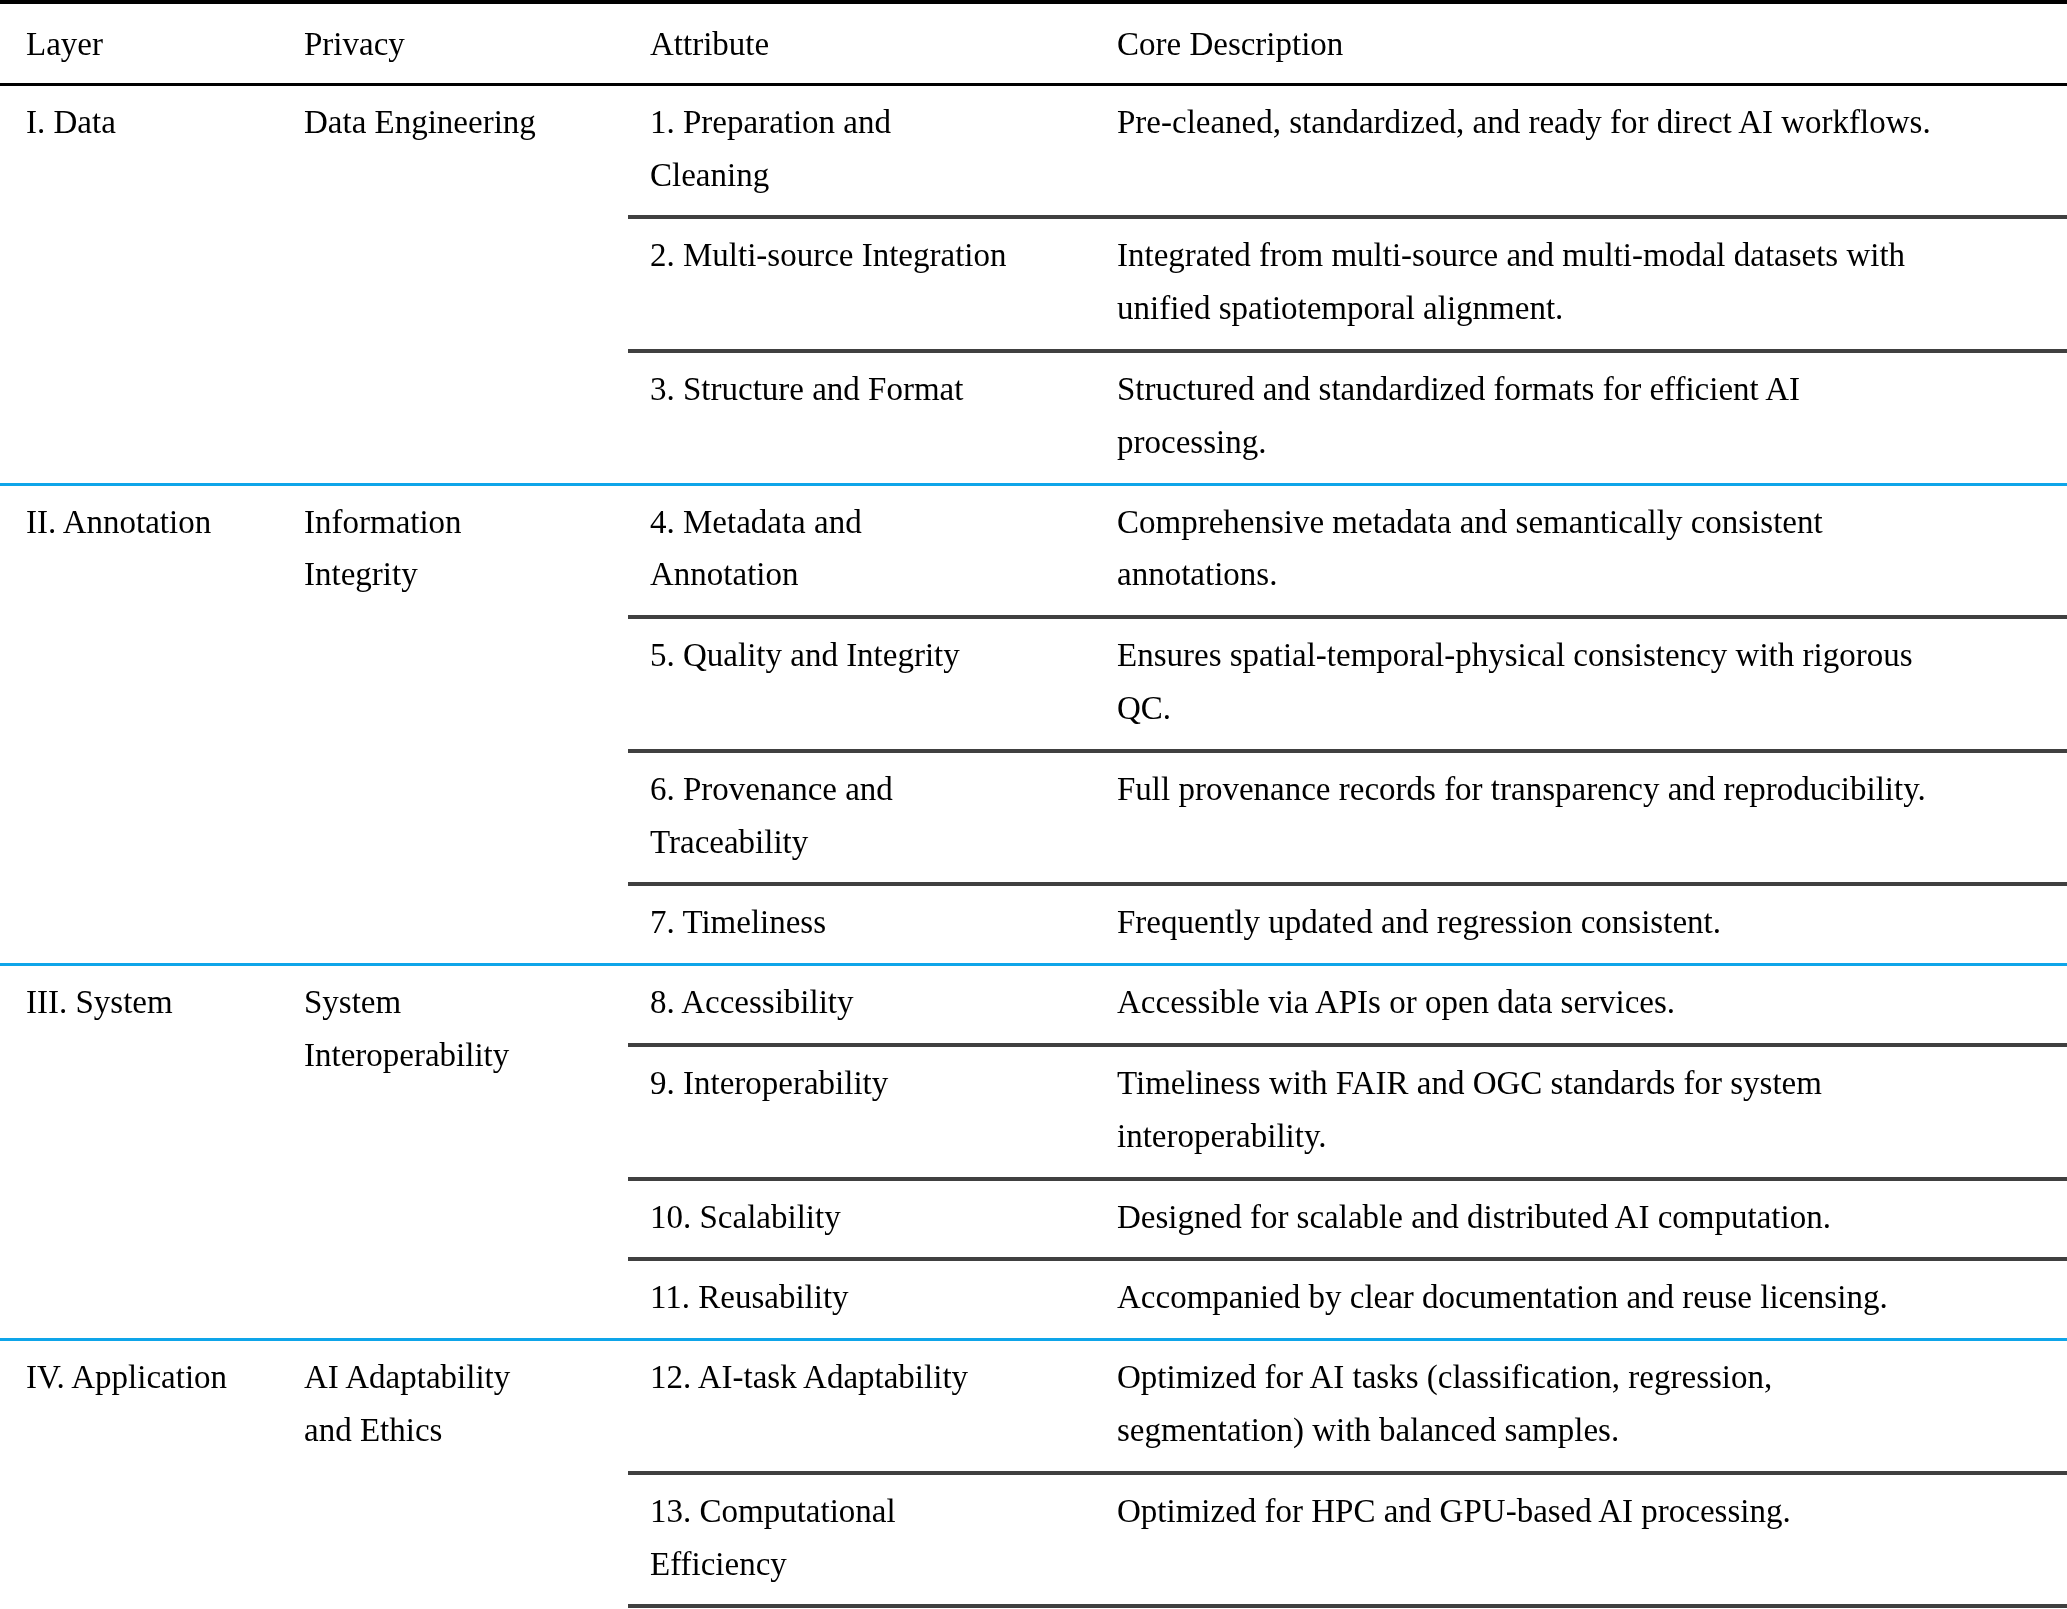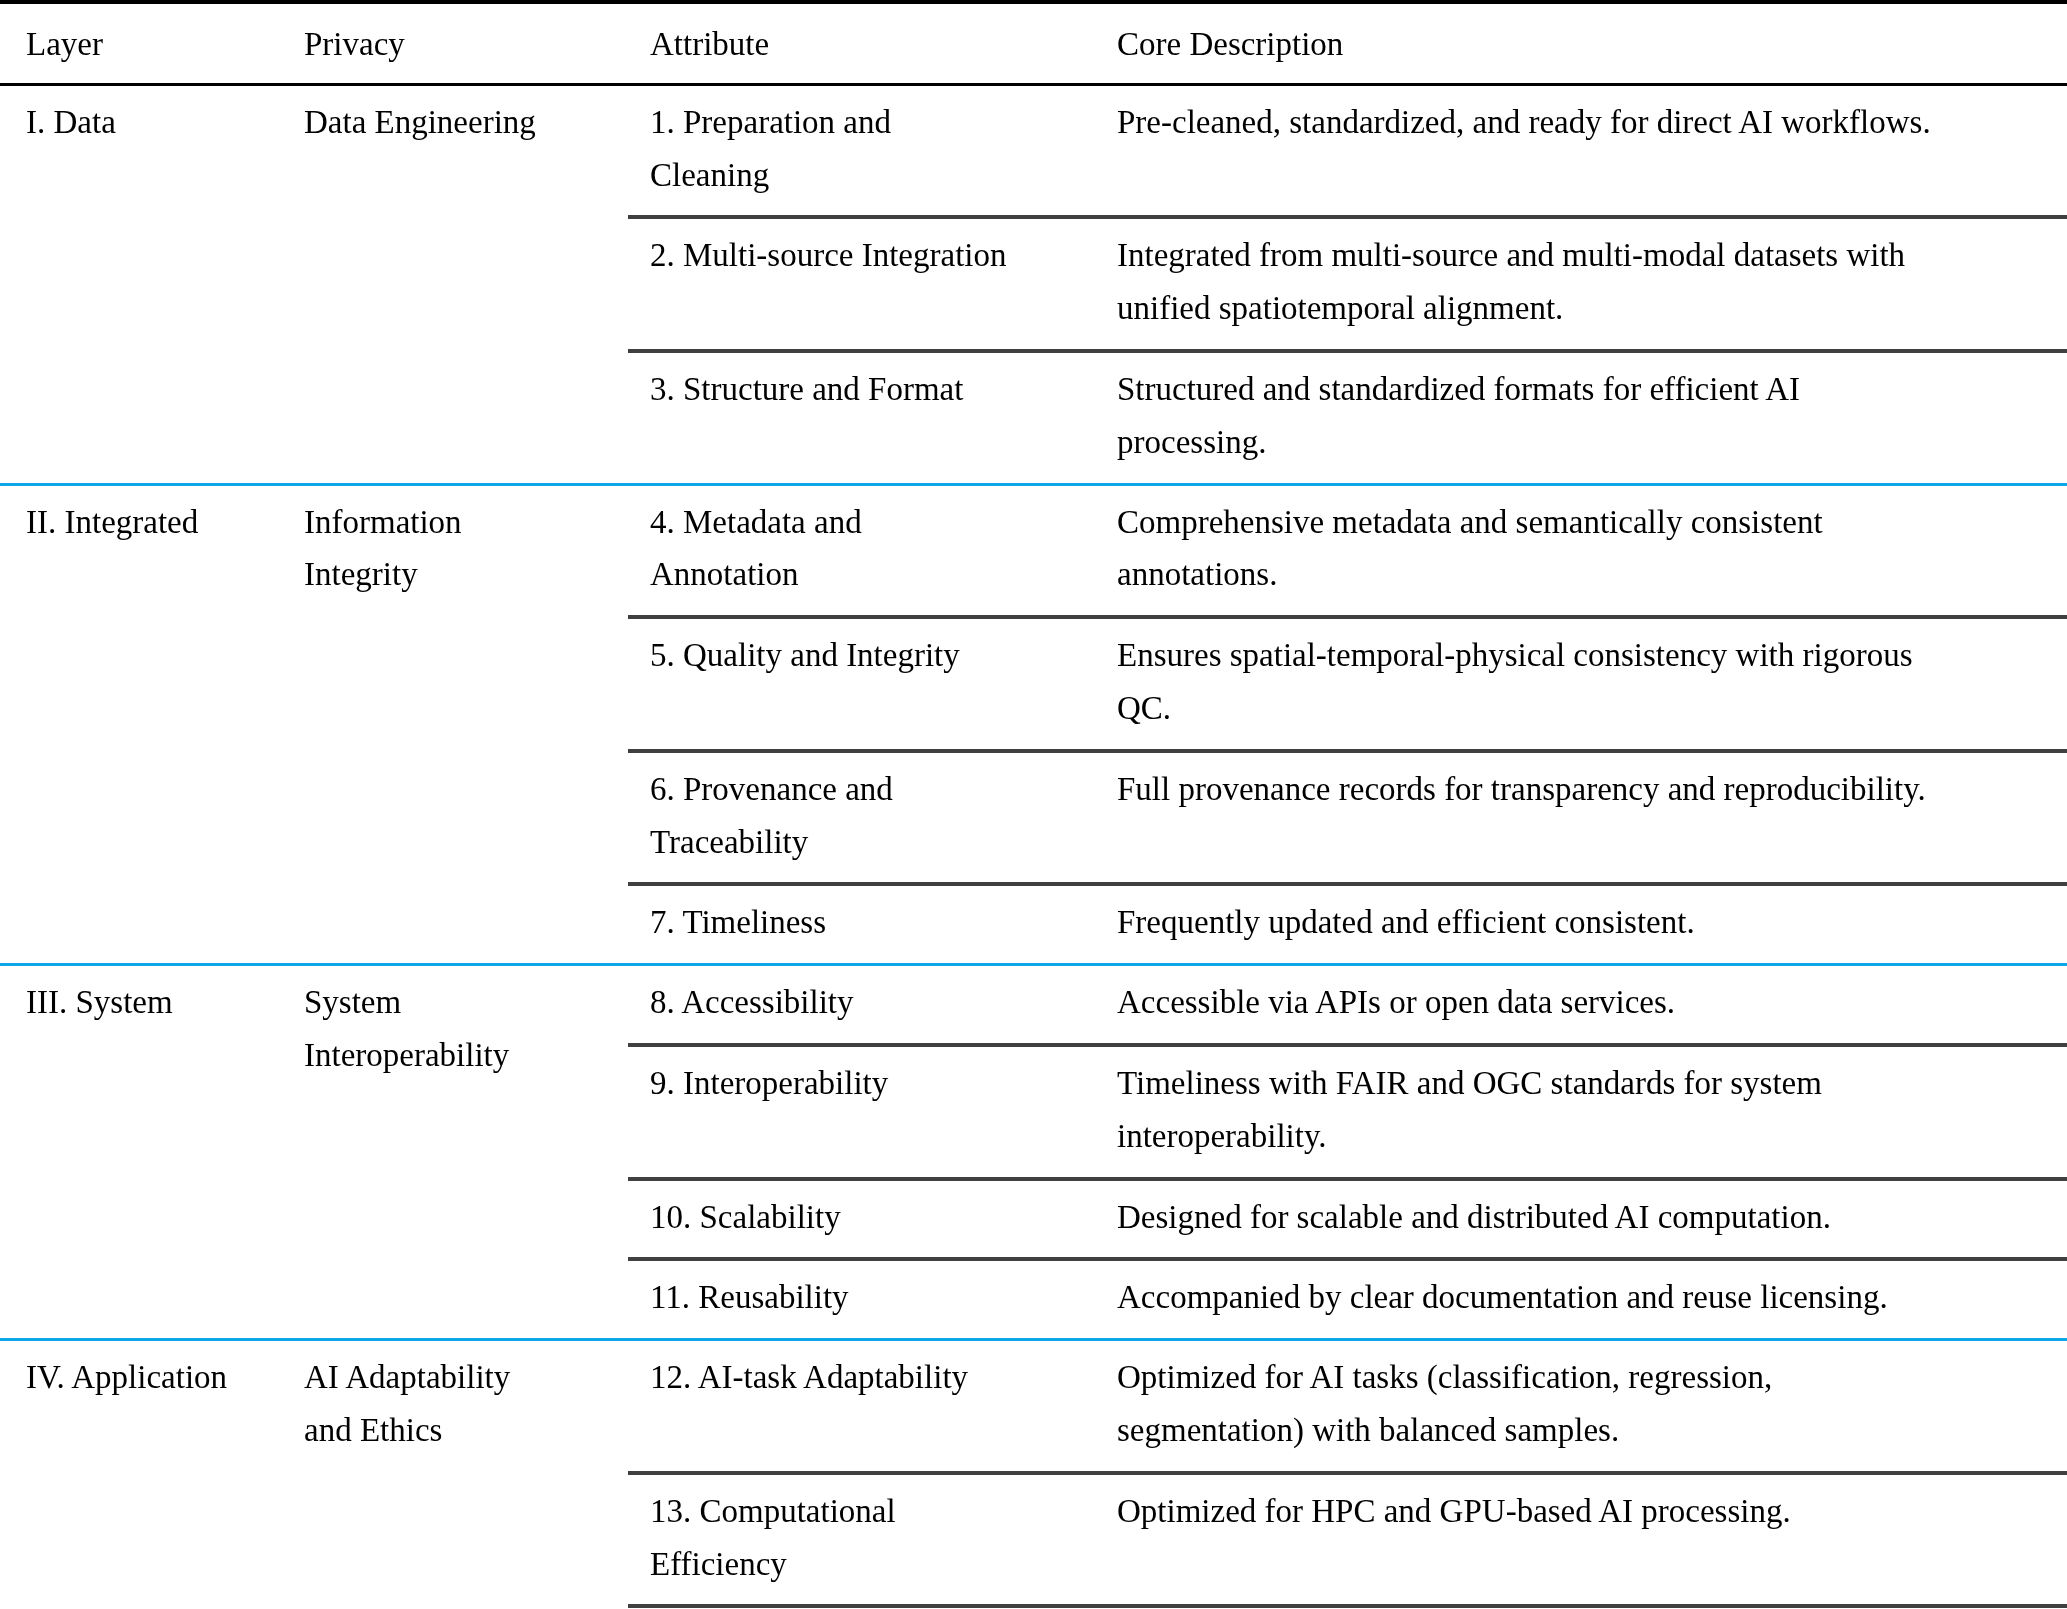--- a/index.html
+++ b/index.html
@@ -79,41 +79,41 @@
         <td class="cell-4">Integrated from multi-source and multi-modal datasets with
 unified spatiotemporal alignment.</td>
       </tr>
       <tr class="inner">
         <td class="cell-3">3. Structure and Format</td>
         <td class="cell-4">Structured and standardized formats for efficient AI
 processing.</td>
       </tr>
 
       <tr class="group-start">
-        <td class="cell-1" rowspan="4">II. Integrated</td>
+        <td class="cell-1" rowspan="4">II. Annotation</td>
         <td class="cell-2" rowspan="4">Information
 Integrity</td>
         <td class="cell-3">4. Metadata and
 Annotation</td>
         <td class="cell-4">Comprehensive metadata and semantically consistent
 annotations.</td>
       </tr>
       <tr class="inner">
         <td class="cell-3">5. Quality and Integrity</td>
         <td class="cell-4">Ensures spatial-temporal-physical consistency with rigorous
 QC.</td>
       </tr>
       <tr class="inner">
         <td class="cell-3">6. Provenance and
 Traceability</td>
         <td class="cell-4">Full provenance records for transparency and reproducibility.</td>
       </tr>
       <tr class="inner">
         <td class="cell-3">7. Timeliness</td>
-        <td class="cell-4">Frequently updated and efficient consistent.</td>
+        <td class="cell-4">Frequently updated and regression consistent.</td>
       </tr>
 
       <tr class="group-start">
         <td class="cell-1" rowspan="4">III. System</td>
         <td class="cell-2" rowspan="4">System
 Interoperability</td>
         <td class="cell-3">8. Accessibility</td>
         <td class="cell-4">Accessible via APIs or open data services.</td>
       </tr>
       <tr class="inner">

